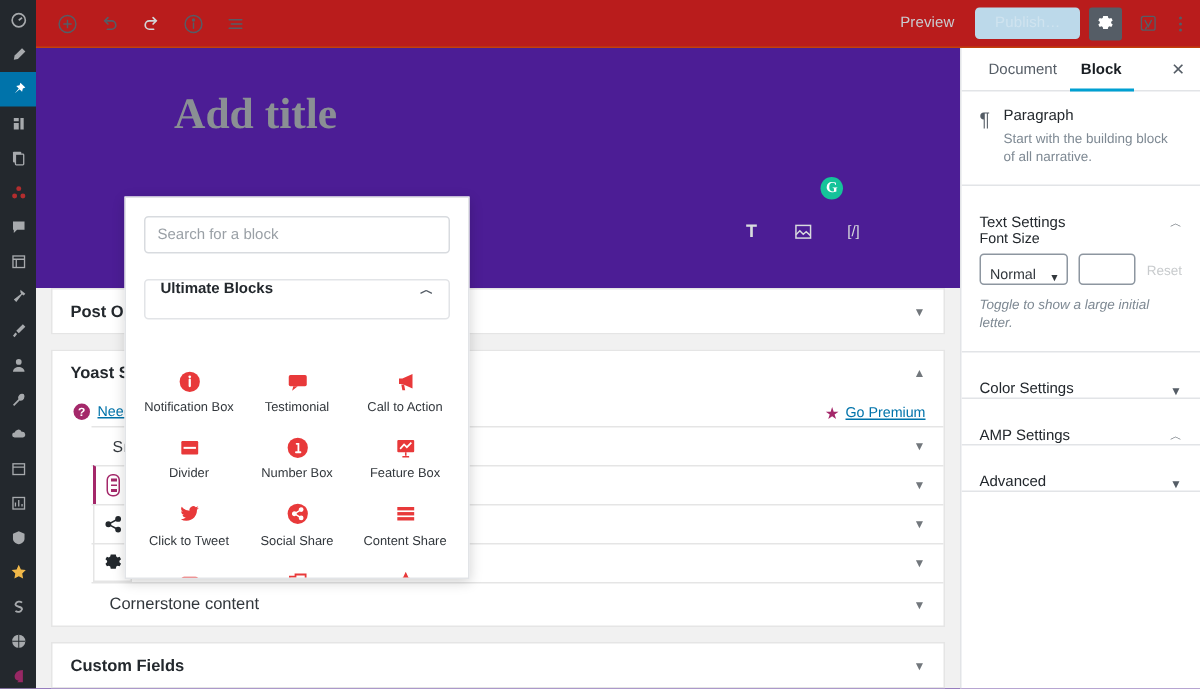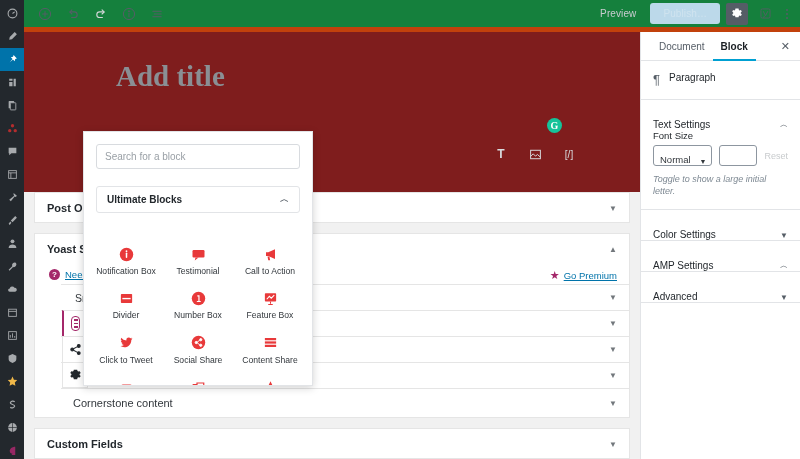--- a/index.html
+++ b/index.html
@@ -25,21 +25,21 @@
     display: flex; align-items: center; justify-content: center;
     font-size: 11px; color: #a7aaad; line-height: 1;
     flex: 0 0 auto;
   }
   .adm.active { background: #0073aa; color: #fff; }
   .adm svg { display: block; }
 
   
   #header {
     position: absolute; left: 24px; top: 0; right: 0; height: 32px;
-    background: #15803d; border-bottom: 5px solid #c2410c;
+    background: #b91c1c; border-bottom: 1px solid #c2410c;
     display: flex; align-items: center; z-index: 30;
   }
   .hdr-left { display: flex; align-items: center; gap: 2px; padding-left: 8px; }
   .hdr-btn {
     width: 26px; height: 26px; display: flex; align-items: center; justify-content: center;
     color: #555d66; background: none; border: none; padding: 0; cursor: pointer;
   }
   .hdr-btn.disabled { color: #d3d6d8; }
   .hdr-right {
     margin-left: auto; display: flex; align-items: center; gap: 6px; padding-right: 8px;
@@ -57,21 +57,21 @@
     display: flex; align-items: center; justify-content: center; cursor: pointer;
   }
   .icon-sq.on { background: #555d66; color: #fff; }
   .icon-sq.off { color: #555d66; }
   .dots { display: flex; flex-direction: column; gap: 2px; align-items: center; cursor: pointer; padding: 0 4px;}
   .dots i { width: 2px; height: 2px; background: #555d66; border-radius: 50%; display: block; }
 
   
   #canvas {
     position: absolute; left: 24px; top: 32px; right: 160px; bottom: 0;
-    background: #7f1d1d; overflow: hidden;
+    background: #4c1d95; overflow: hidden;
   }
   #title {
     font-family: "Liberation Serif", serif;
     font-size: 29px; font-weight: bold; color: #8a8f94;
     padding: 30px 0 0 92px; line-height: 1;
   }
   .grammarly {
     position: absolute; left: 523px; top: 86px;
     width: 15px; height: 15px; border-radius: 50%;
     background: #15c39a; color: #fff; font-size: 10px; font-weight: bold;
@@ -165,21 +165,21 @@
     z-index: 25; overflow: hidden;
   }
   .ins-search {
     margin: 12px 12px 10px 12px; height: 25px;
     border: 1px solid #d8dbdf; border-radius: 3px;
     display: flex; align-items: center; padding: 0 8px;
   }
   .ins-search span { font-size: 10px; color: #8f94999e; color:#9aa0a6; }
   .ins-cat {
     margin: 17px 12px; height: 27px; border: 1px solid #e2e4e7; border-radius: 3px;
-    display: flex; align-items: center; padding: 0 10px;
+    display: flex; padding: 0 10px;
     font-size: 10px; font-weight: bold; color: #23282d; position: relative;
   }
   .ins-cat .caret { position: absolute; right: 10px; color: #555d66; font-size: 9px; }
   .ins-grid {
     display: grid; grid-template-columns: repeat(3,1fr);
     padding: 10px 6px 0 6px; row-gap: 2px;
   }
   .ins-item {
     display: flex; flex-direction: column; align-items: center; gap: 5px;
     padding: 6px 2px; cursor: pointer;
@@ -650,20 +650,21 @@
   <div class="sb-tabs">
     <div class="sb-tab">Document</div>
     <div class="sb-tab active">Block</div>
     <div class="sb-close">✕</div>
   </div>
 
   <div class="sb-blockcard">
     <div class="sb-bc-ico">¶</div>
     <div>
       <div class="sb-bc-title">Paragraph</div>
+      <div class="sb-bc-desc">Start with the building block of all narrative.</div>
     </div>
   </div>
 
   <div class="sb-panel">
     <div class="sb-panel-head">
       <span>Text Settings</span>
       <span class="caret">︿</span>
     </div>
     <div class="sb-panel-body">
       <div class="sb-label">Font Size</div>

